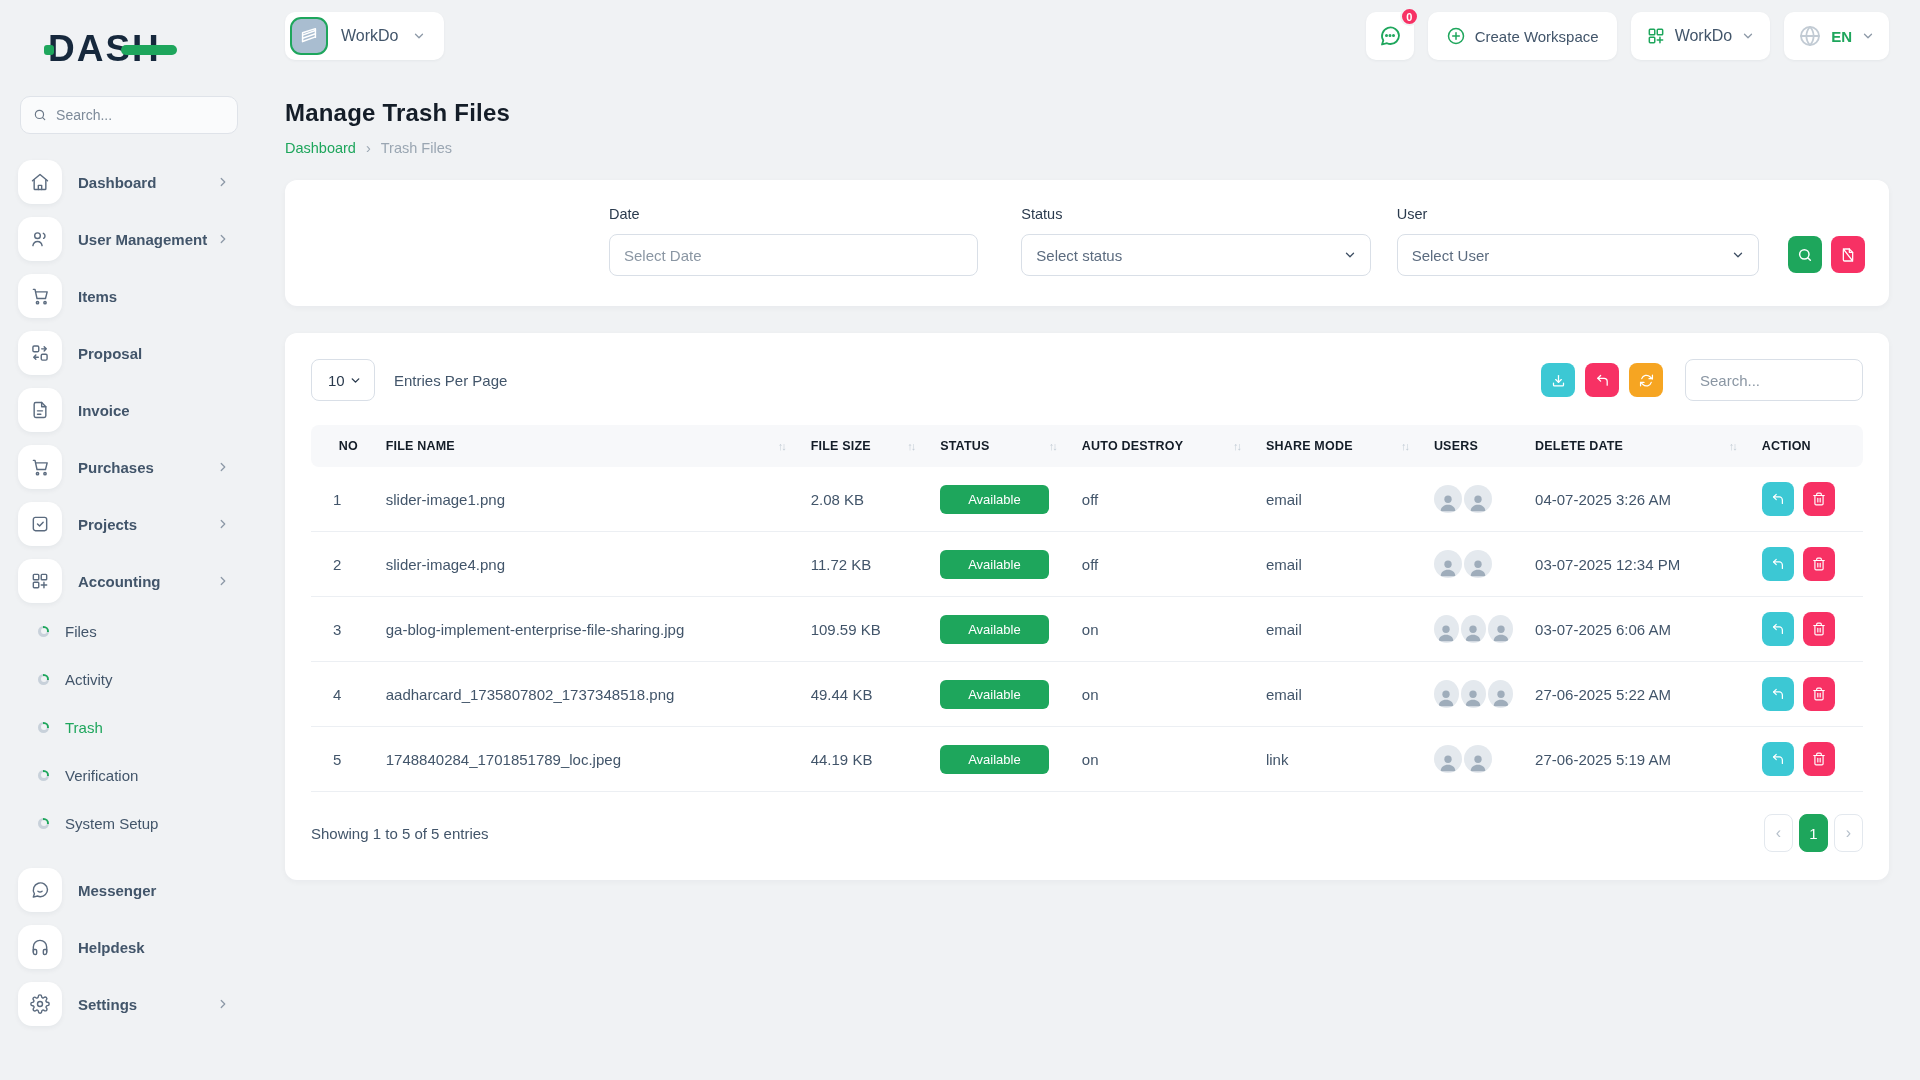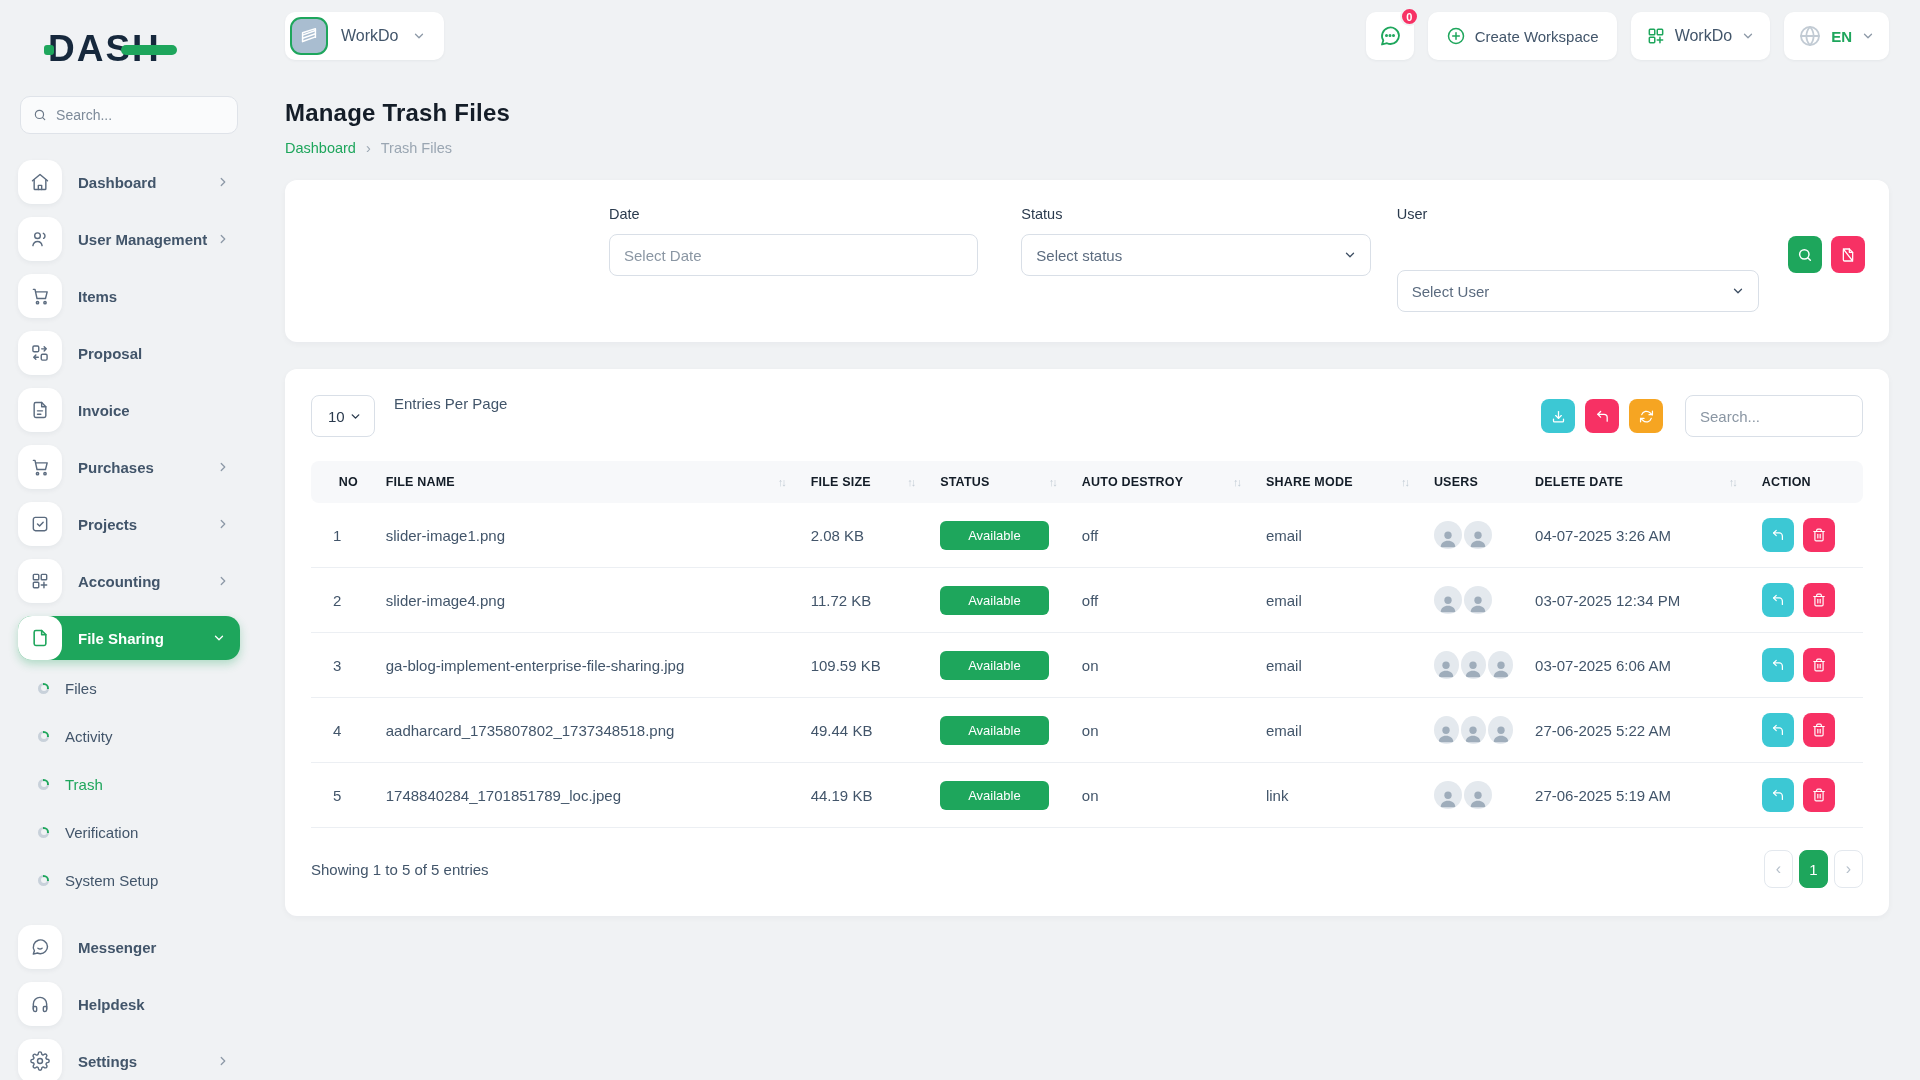--- a/index.html
+++ b/index.html
@@ -79,39 +79,39 @@
   .breadcrumb .bc-current { color:#9aa6b2; }
 
   
   .card { background:#fff; border-radius:12px; box-shadow:0 2px 6px rgba(20,30,50,.04); }
   .filter-card { margin-top:24px; padding:26px 24px 30px 24px; display:flex; align-items:flex-start; }
   .filter-spacer { width:300px; flex:0 0 300px; }
   .field { display:flex; flex-direction:column; }
   .field-label { font-size:14.5px; color:#2a3a4d; margin-bottom:12px; }
   .field-date { width:371px; margin-right:43px; }
   .field-status { width:351px; margin-right:26px; }
-  .field-user { width:364px;gap:36px; }
+  .field-user { width:364px; }
   .text-input, .select-box { height:42px; border:1px solid #d9dfe7; border-radius:8px; background:#fff;
       font-size:15px; color:#5b6b7f; padding:0 14px; display:flex; align-items:center; position:relative; width:100%; }
   .text-input input { border:none; outline:none; width:100%; font-size:15px; color:#5b6b7f;
       font-family:"Liberation Sans", sans-serif; background:transparent; }
   .text-input input::placeholder { color:#8a96a3; }
   .select-box .select-chev { position:absolute; right:13px; color:#3c4d62; }
   .filter-btns { display:flex; gap:9px; margin-left:29px; margin-top:30px; }
   .sq-btn { width:34px; height:37px; border-radius:8px; border:none; display:flex; align-items:center;
             justify-content:center; cursor:pointer; color:#fff; }
   .btn-green { background:#1ea65c; }
   .btn-pink { background:#f73164; }
   .btn-teal { background:#3cc8d4; }
   .btn-orange { background:#f6a522; }
   .sq-btn svg { stroke:#fff; }
 
   
   .table-card { margin-top:27px; padding:26px 26px 28px 26px; }
-  .table-toolbar { display:flex; }
+  .table-toolbar { display:flex; align-items:center; }
   .perpage-select { width:64px; height:42px; border:1px solid #d9dfe7; border-radius:8px; display:flex;
       align-items:center; justify-content:space-between; padding:0 12px 0 16px; font-size:15px; color:#2a3a4d; cursor:pointer; }
   .perpage-label { margin-left:19px; font-size:15px; color:#42556a; }
   .toolbar-right { margin-left:auto; display:flex; align-items:center; gap:10px; }
   .toolbar-right .sq-btn { width:34px; height:34px; }
   .table-search { width:178px; height:42px; margin-left:12px; }
 
   table { width:100%; border-collapse:collapse; table-layout:fixed; margin-top:24px; }
   thead th { background:#f7f8fa; font-size:12.5px; font-weight:700; color:#141d28; text-transform:uppercase;
              letter-spacing:.2px; padding:14px 10px; text-align:left; }
@@ -263,34 +263,20 @@
           </svg>
         </span>
       <span class="nav-label">Accounting</span>
       <span class="nav-chevron">
           <svg width="14" height="14" viewBox="0 0 24 24" fill="none" stroke="currentColor" stroke-width="2.2" stroke-linecap="round" stroke-linejoin="round">
             <polyline points="9 6 15 12 9 18"></polyline>
           </svg>
         </span>
     </div>
 
-    <div class="nav-item active">
-      <span class="nav-icon-box">
-          <svg width="20" height="20" viewBox="0 0 24 24" fill="none" stroke="currentColor" stroke-width="1.9" stroke-linecap="round" stroke-linejoin="round">
-            <path d="M14 3H7a2 2 0 0 0-2 2v14a2 2 0 0 0 2 2h10a2 2 0 0 0 2-2V8z"></path>
-            <polyline points="14 3 14 8 19 8"></polyline>
-          </svg>
-        </span>
-      <span class="nav-label">File Sharing</span>
-      <span class="nav-chevron">
-          <svg width="14" height="14" viewBox="0 0 24 24" fill="none" stroke="currentColor" stroke-width="2.2" stroke-linecap="round" stroke-linejoin="round">
-            <polyline points="6 9 12 15 18 9"></polyline>
-          </svg>
-        </span>
-    </div>
 
     <div class="subnav">
       <div class="subnav-item">
         <span class="bullet"></span>
         <span class="subnav-label">Files</span>
       </div>
       <div class="subnav-item">
         <span class="bullet"></span>
         <span class="subnav-label">Activity</span>
       </div>

